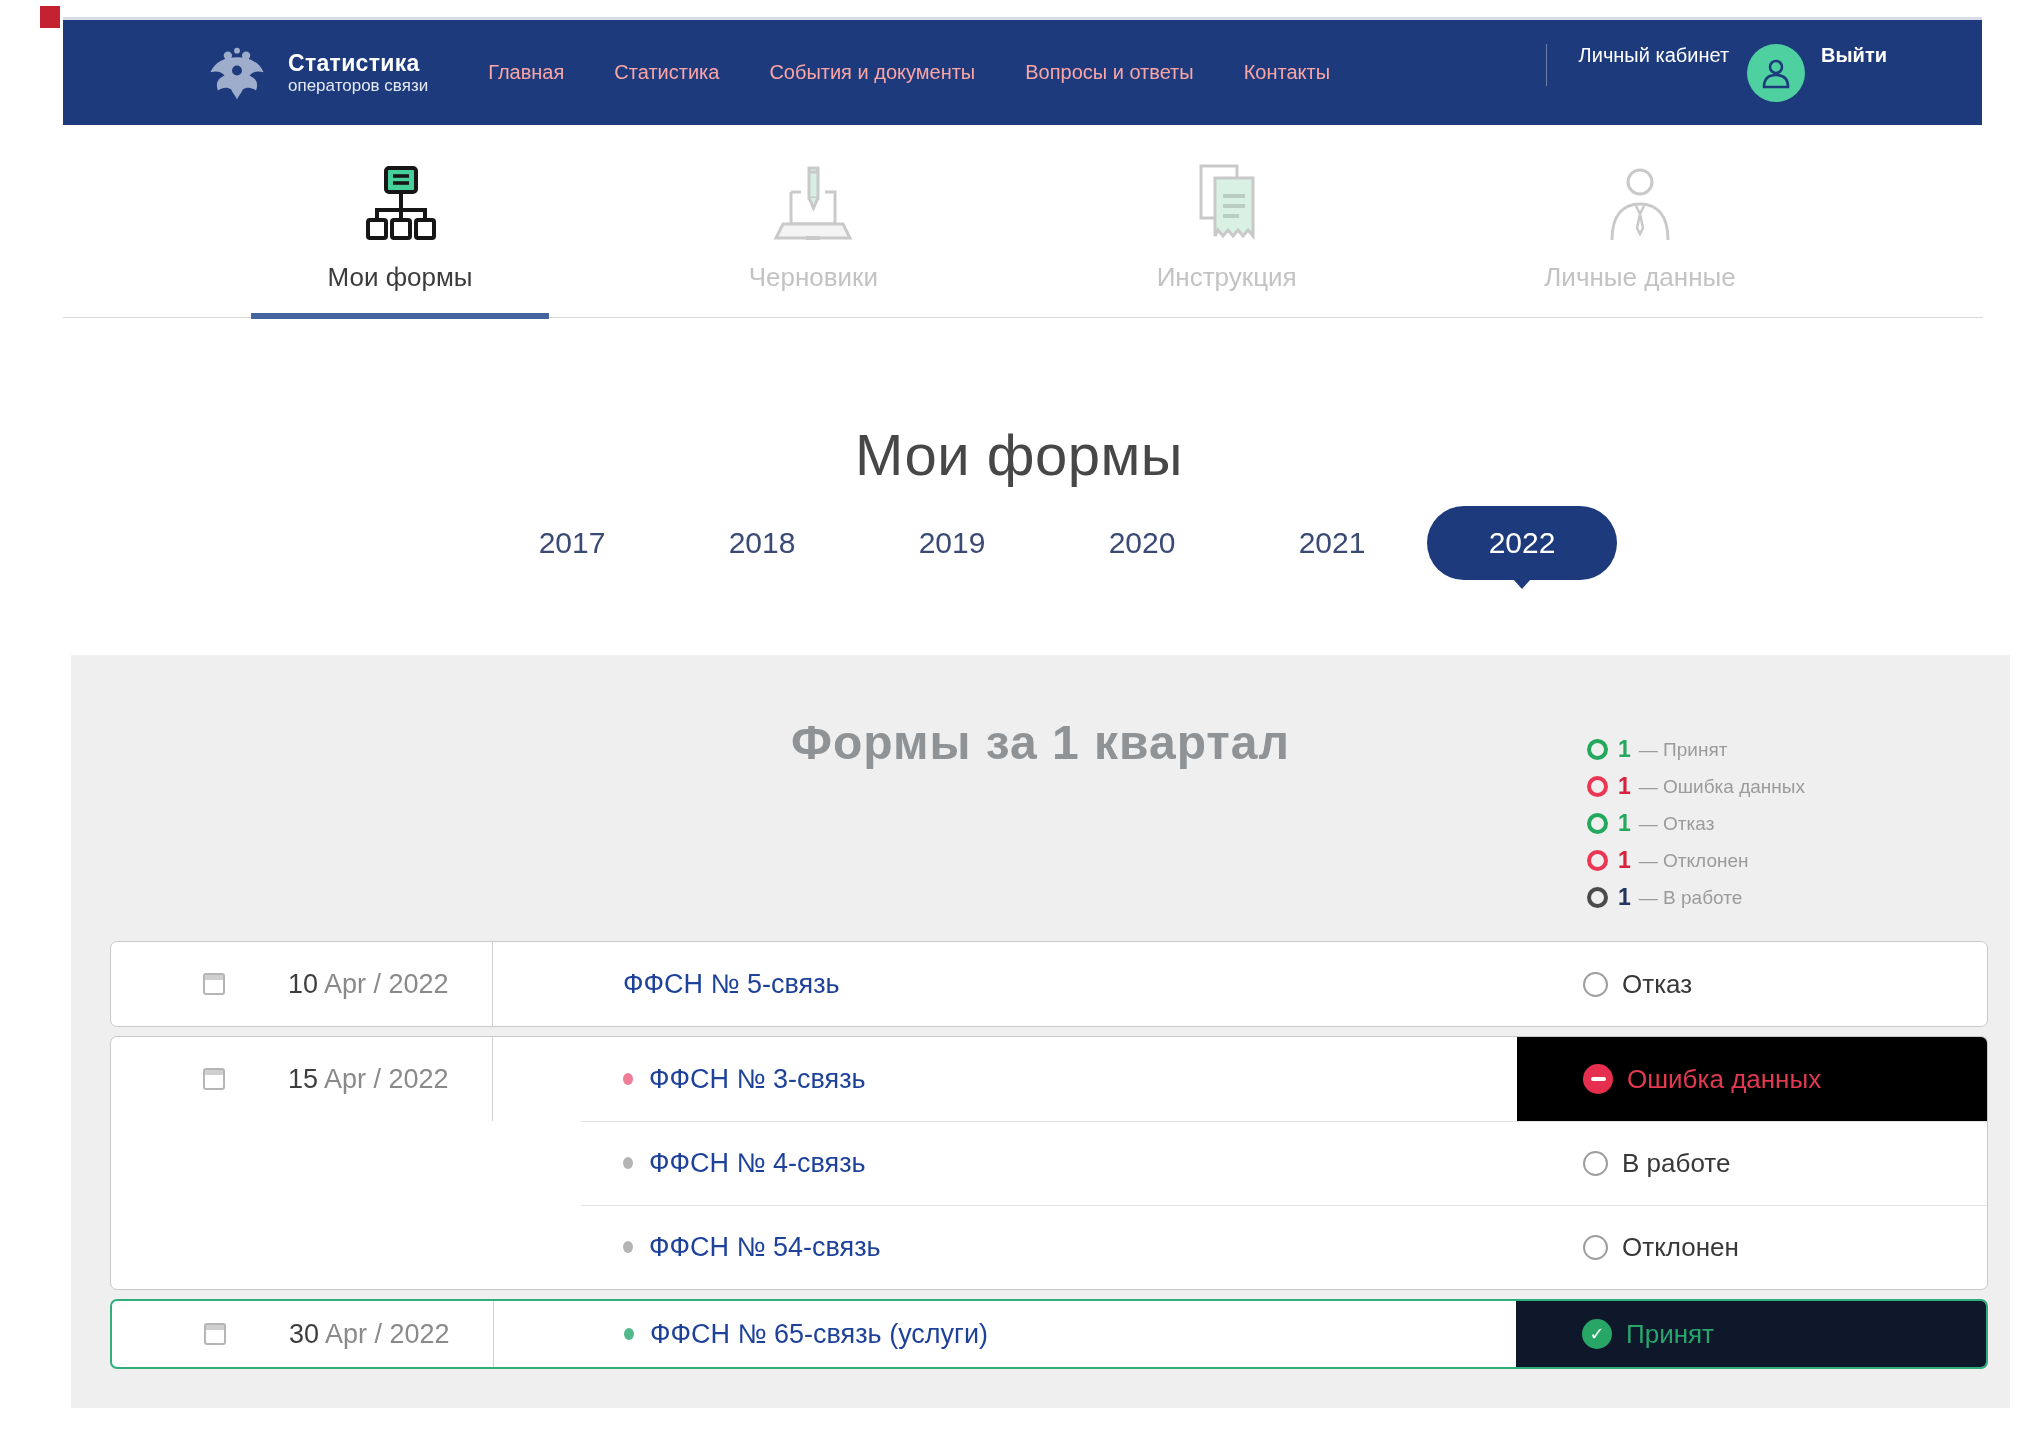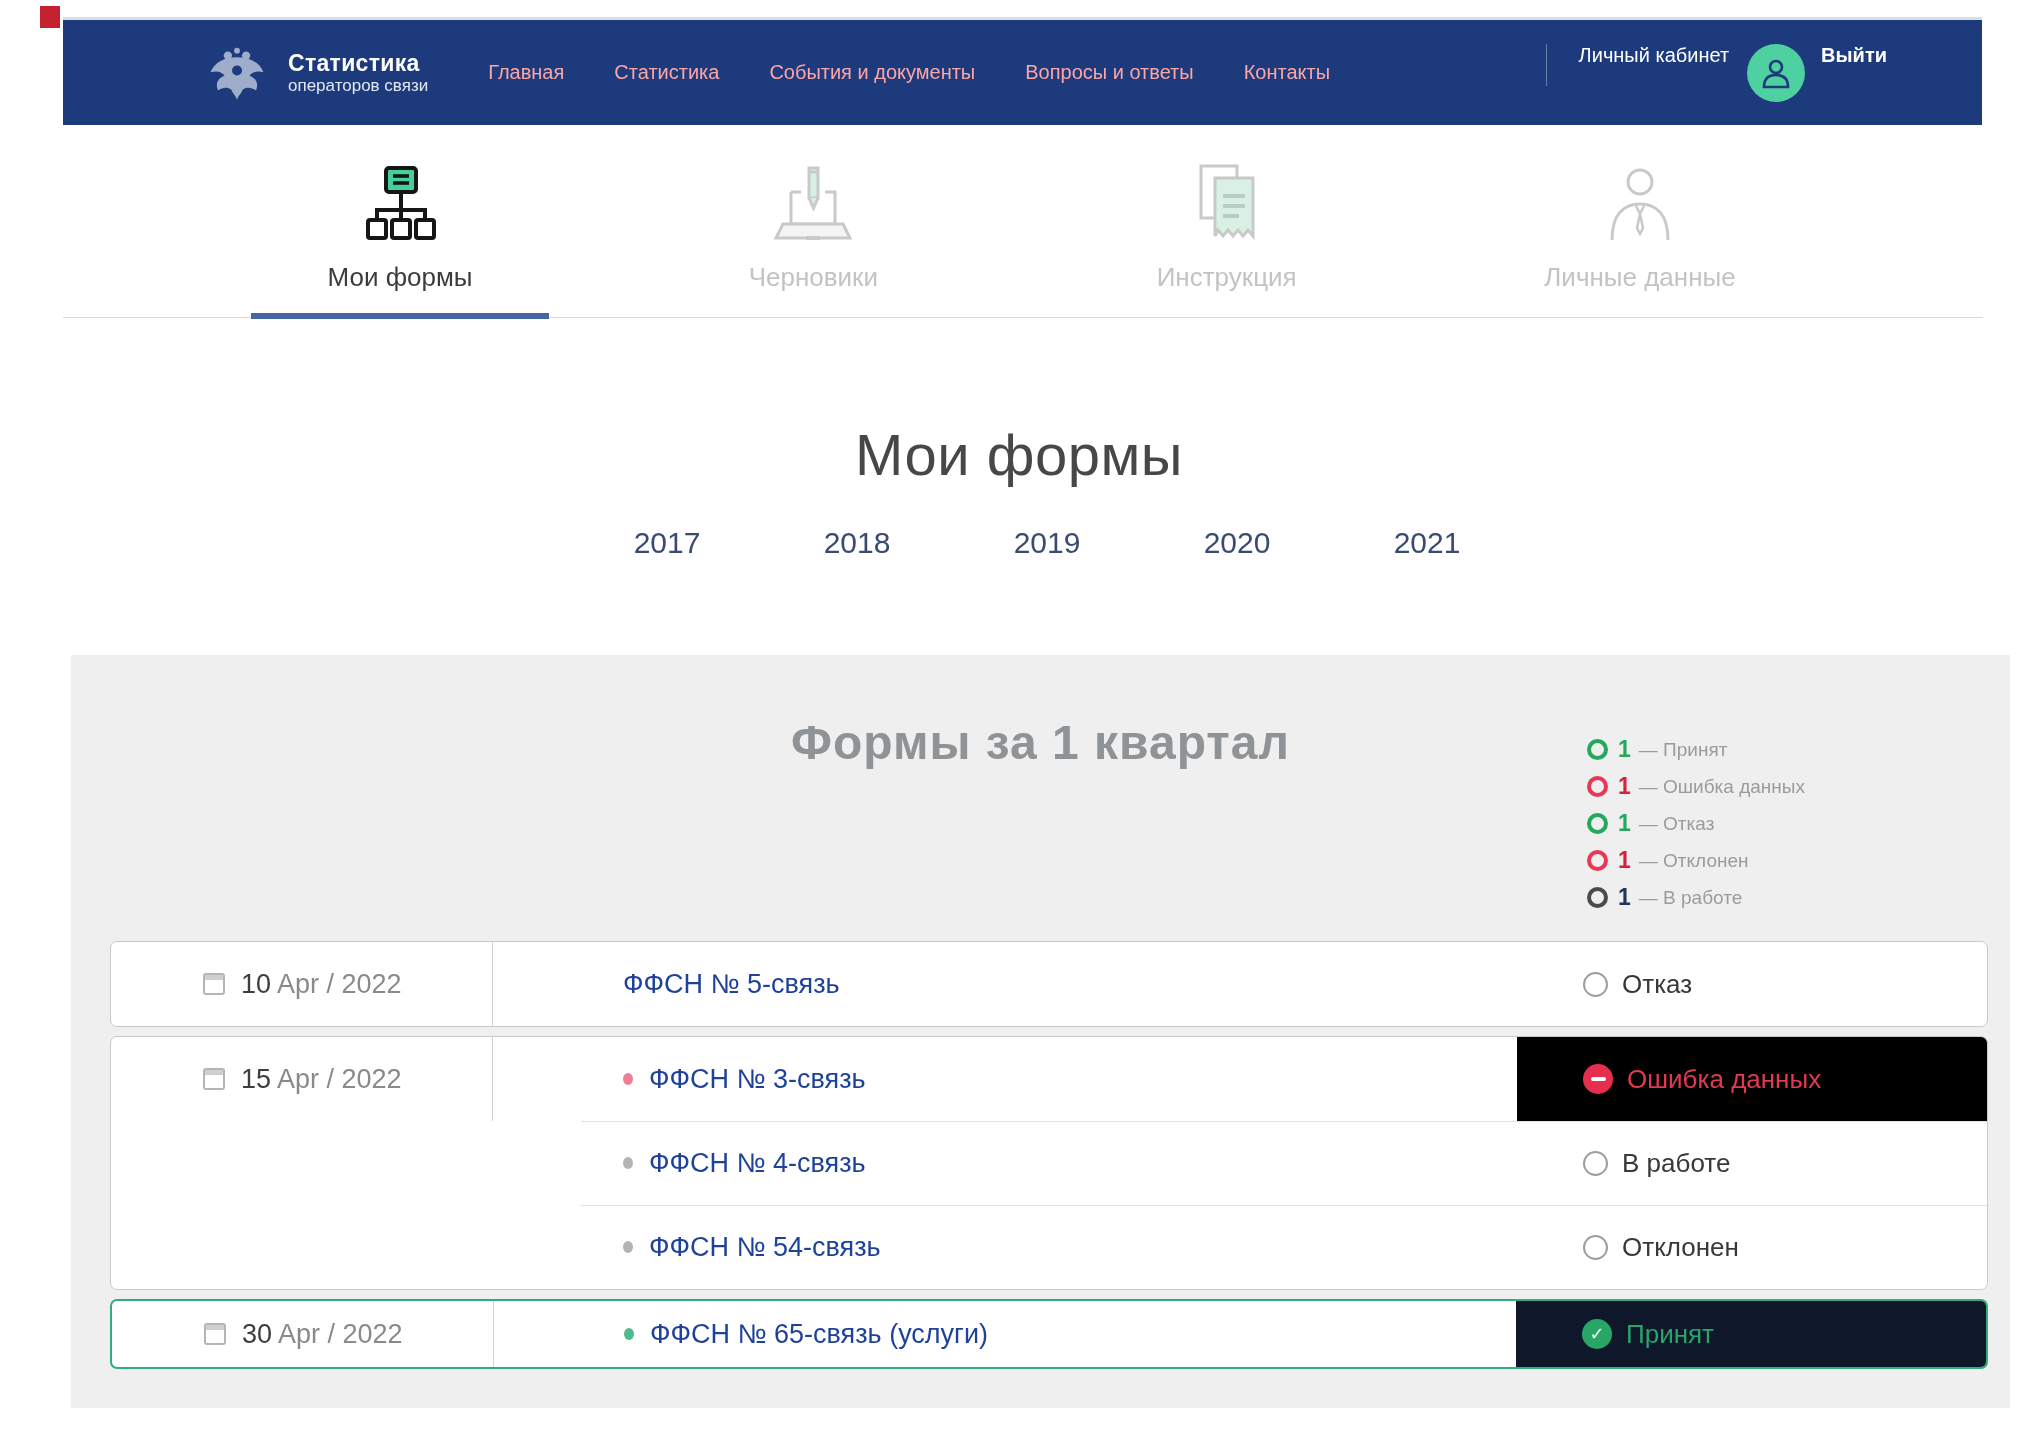--- a/index.html
+++ b/index.html
@@ -72,21 +72,21 @@
   .card.accent{border:2px solid #2fae7c;}
   .row{height:84px;display:flex;position:relative;}
   .card.accent .row{height:66px;}
   .row + .row::before{content:"";position:absolute;left:470px;right:0;top:0;height:1px;background:#e2e2e2;}
   .cell-date{width:382px;box-sizing:border-box;display:flex;align-items:center;padding-left:92px;flex:0 0 auto;}
   .row.has-date .cell-date{border-right:1px solid #d2d2d2;}
   .cal{width:22px;height:22px;box-sizing:border-box;border:2px solid #b5b5b5;border-radius:3px;margin-right:16px;position:relative;flex:0 0 auto;}
   .cal::before{content:"";position:absolute;left:0;top:0;right:0;height:5px;background:#cfcfcf;}
   .row.no-date .cal,.row.no-date .date-text{visibility:hidden;}
   .date-text{font-size:27px;color:#8a8a8a;white-space:nowrap;}
-  .date-day{color:#3d3d3d;}
+  .date-day{color:#3d3d3d;margin-left:47px;}
   .cell-form{flex:1;display:flex;align-items:center;padding-left:130px;min-width:0;}
   .dot{width:10px;height:12px;border-radius:50%;margin-right:16px;flex:0 0 auto;}
   .dot.d-pink{background:#ef7d96;}
   .dot.d-gray{background:#b4b4b4;}
   .dot.d-green{background:#52b98d;}
   .form-name{font-size:27px;color:#1e429a;white-space:nowrap;}
   .cell-status{width:470px;box-sizing:border-box;flex:0 0 auto;display:flex;align-items:center;padding-left:66px;text-align:right;}
   .status-icon{margin-right:14px;flex:0 0 auto;display:flex;align-items:center;justify-content:center;}
   .st-neutral .status-icon{width:25px;height:25px;border-radius:50%;box-sizing:border-box;border:2px solid #9e9e9e;background:#fff;}
   .st-error .status-icon{width:30px;height:30px;border-radius:50%;background:#e62e4f;}
@@ -200,20 +200,24 @@
     </div>
     <div class="year">
       <span class="year-label">2019</span>
     </div>
     <div class="year">
       <span class="year-label">2020</span>
     </div>
     <div class="year">
       <span class="year-label">2021</span>
     </div>
+    <div class="year active">
+      <span class="year-label">2022</span>
+      <div class="year-pointer"></div>
+    </div>
   </div>
 
 <section class="section">
   <div class="section-title">Формы за 1 квартал</div>
   <div class="legend" id="legend">
       <div class="legend-row">
     <span class="legend-ring c-green"></span>
     <span class="legend-count c-green">1</span>
     <span class="legend-label">— Принят</span>
   </div>

